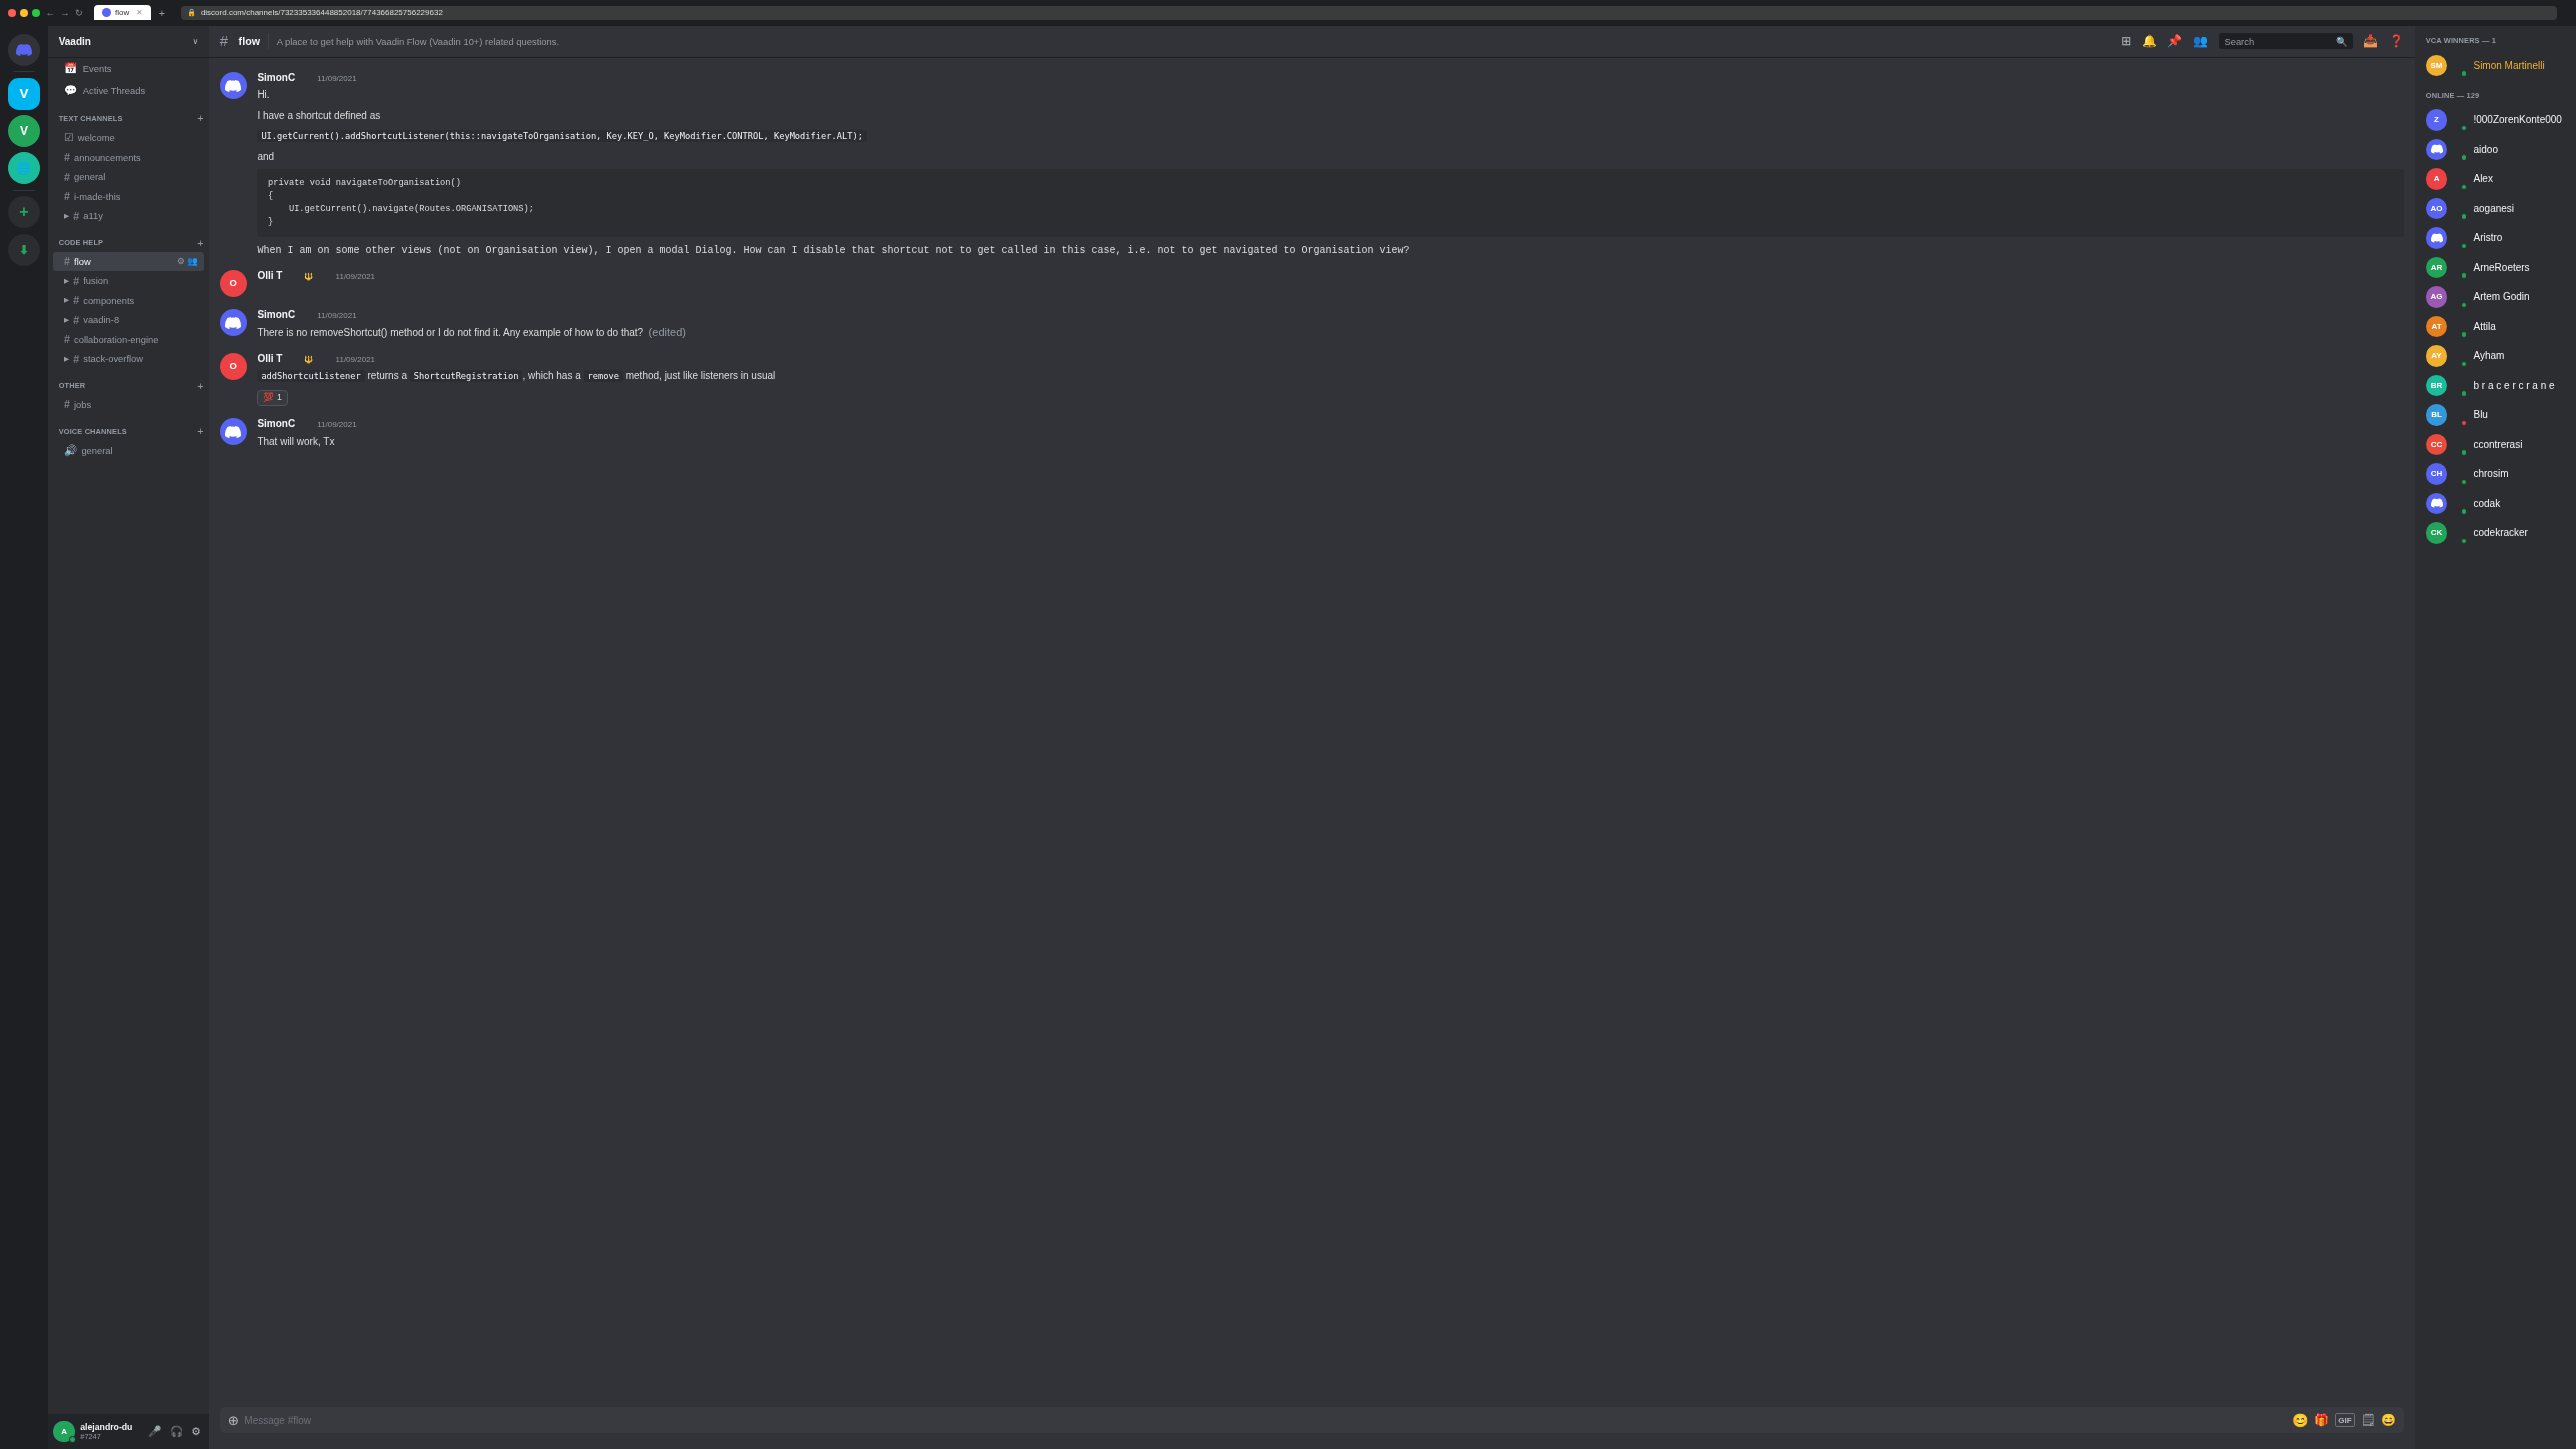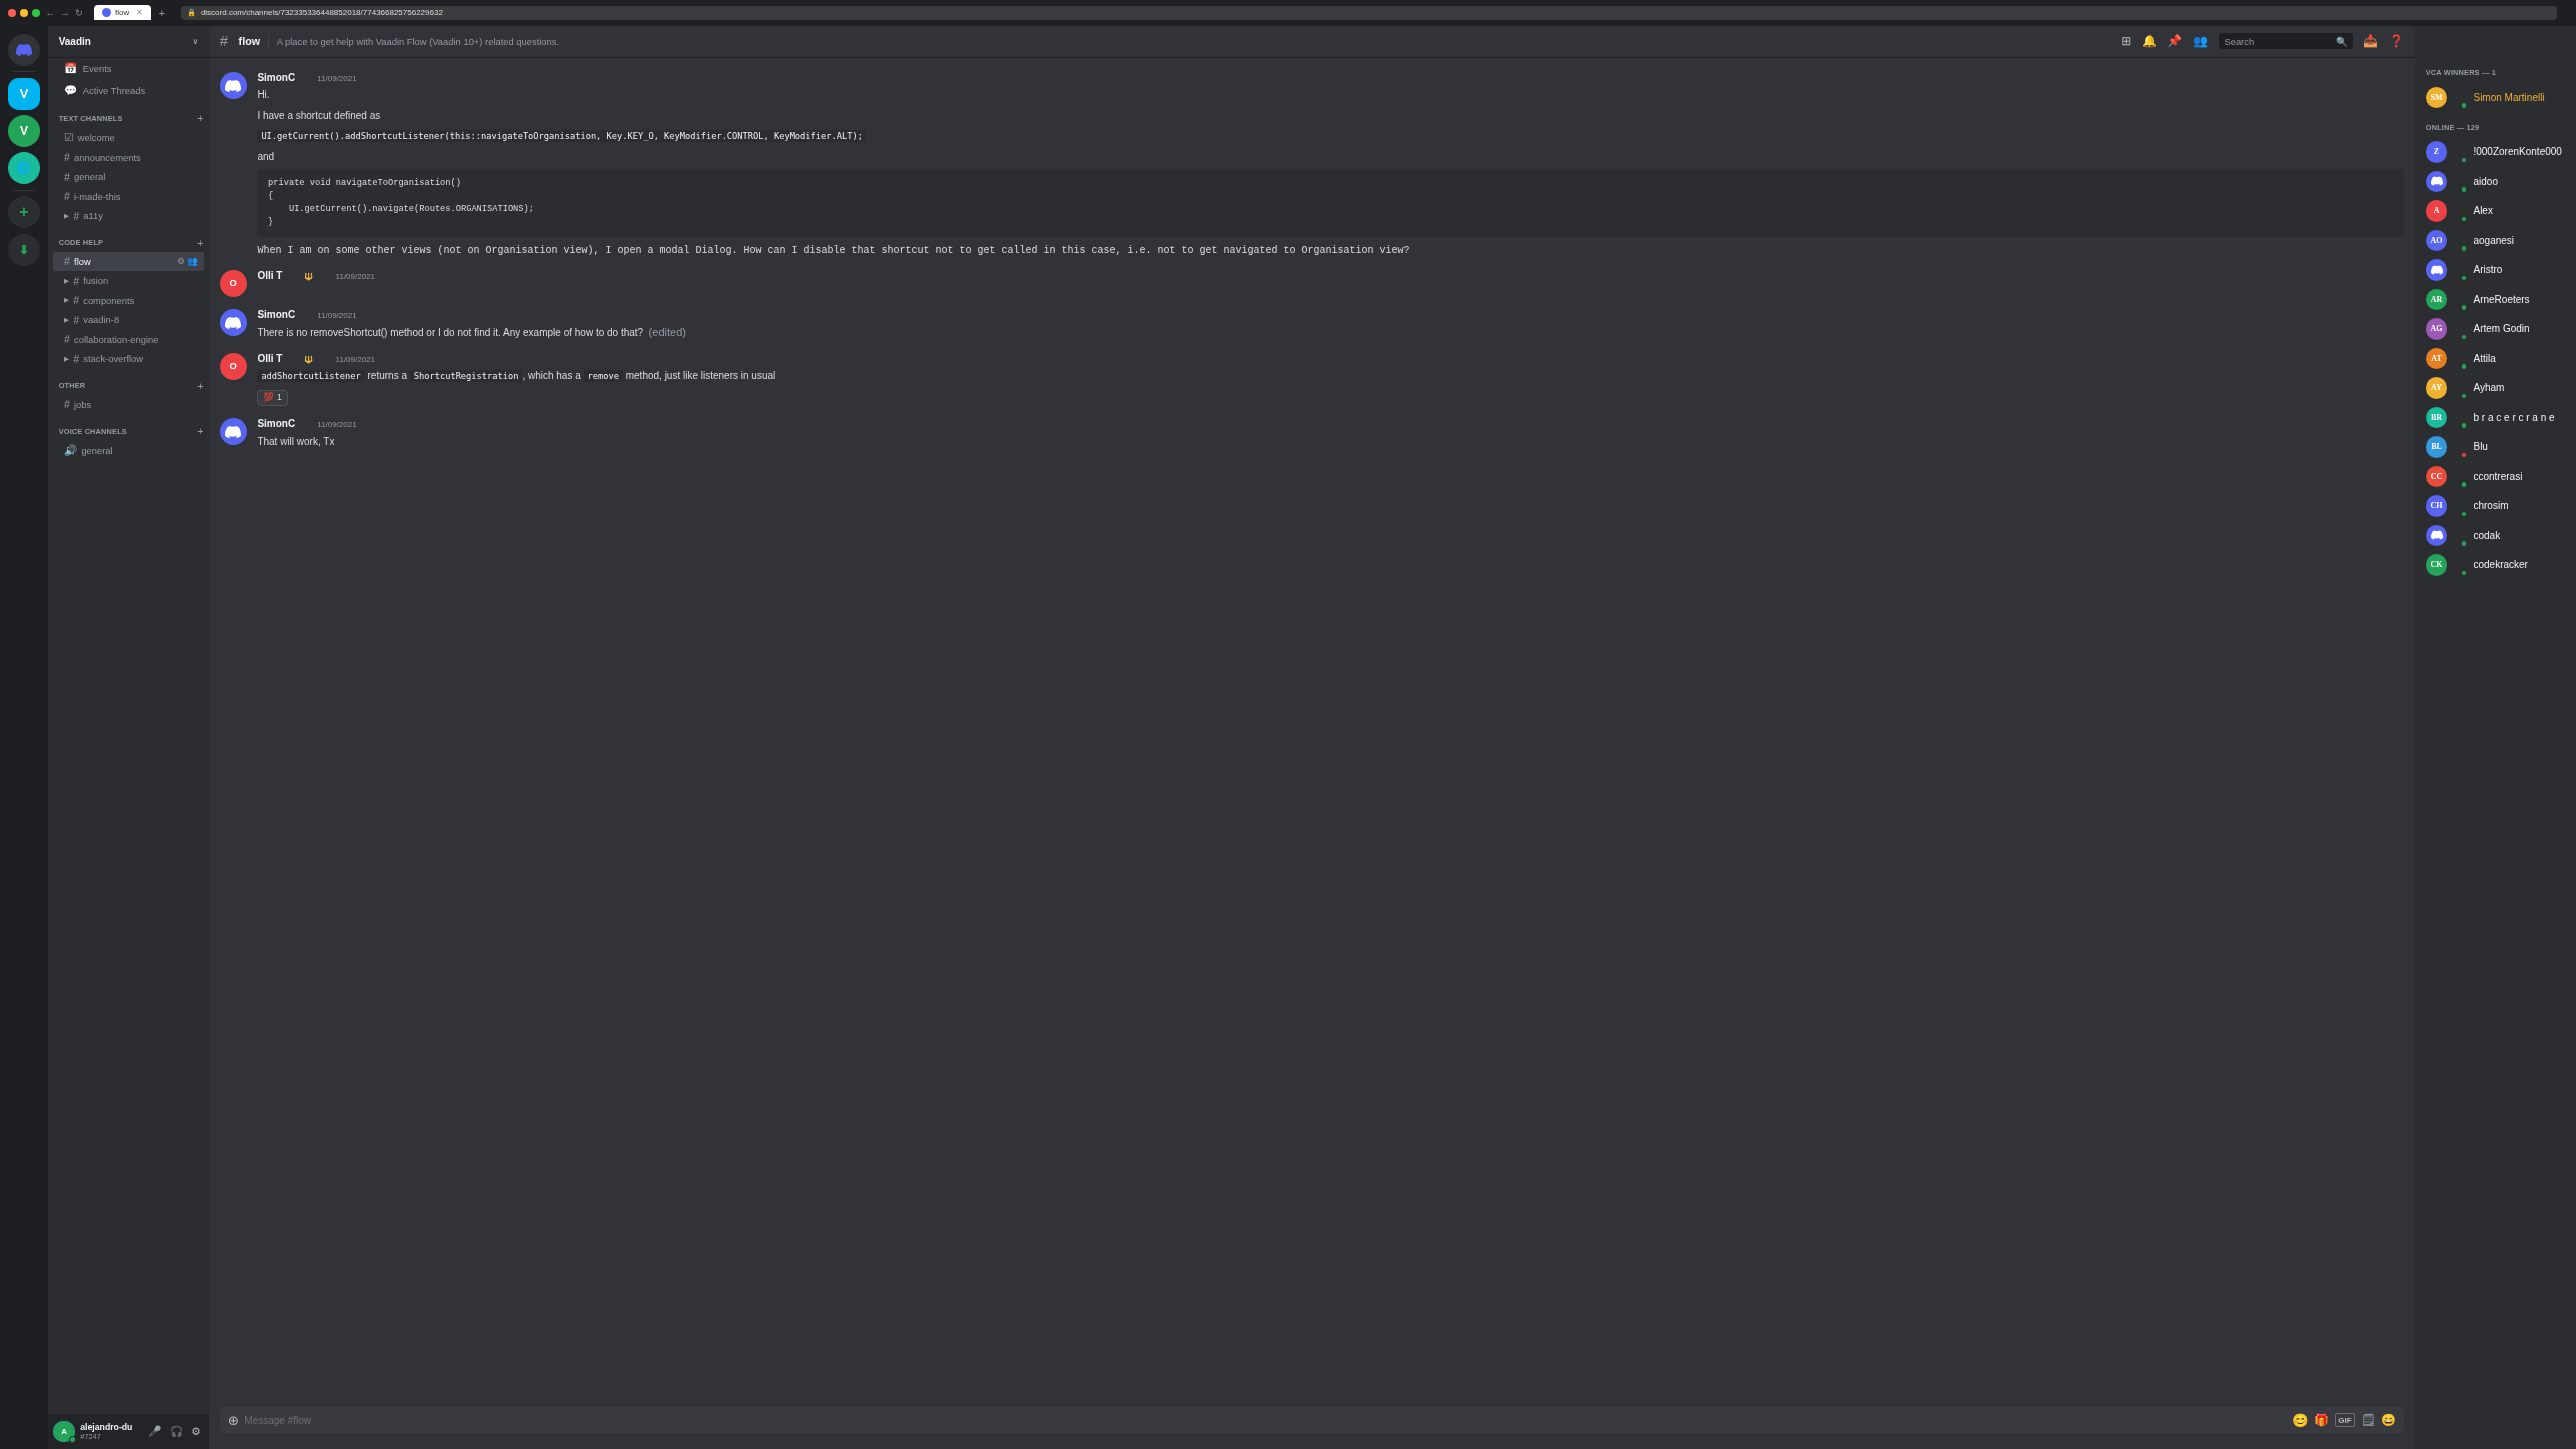--- a/index.html
+++ b/index.html
@@ -183,29 +183,29 @@
     .input-actions { display: flex; gap: 5.4px; color: #b5bac1; align-items: center; }
     .input-action-btn { cursor: pointer; font-size: 12px; }
 
     
     .member-sidebar {
       width: 161px; background: #2b2d31; flex-shrink: 0;
       overflow-y: auto; padding: 10.7px 5.4px;
     }
     .member-section-header {
       font-size: 7.4px; font-weight: 700; text-transform: uppercase;
-      color: #949ba4; padding: 0 5.4px 5.4px 5.4px; letter-spacing: 0.02em; margin-top: 32px;
+      color: #949ba4; padding: 0 5.4px 5.4px 5.4px; letter-spacing: 0.02em;
     }
     .member-item {
       display: flex; align-items: center; gap: 6.7px;
       padding: 4px 5.4px; border-radius: 2.7px; cursor: pointer;
     }
     .member-avatar {
       width: 41px; height: 21.5px; border-radius: 50%;
-      position: relative; flex-shrink: 0; font-family: Liberation Serif, serif;
+      position: relative; flex-shrink: 0;
     }
     .member-avatar-img {
       width: 21.5px; height: 21.5px; border-radius: 50%;
       display: flex; align-items: center; justify-content: center;
       color: white; font-size: 8px; font-weight: bold;
     }
     .member-status { width: 6.7px; height: 6.7px; border-radius: 50%; border: 1.3px solid #2b2d31; position: absolute; bottom: -0.7px; right: -0.7px; }
     .status-online { background: #23a559; }
     .status-dnd { background: #ed4245; }
     .member-name { font-size: 10px; color: #f2f3f5; }

